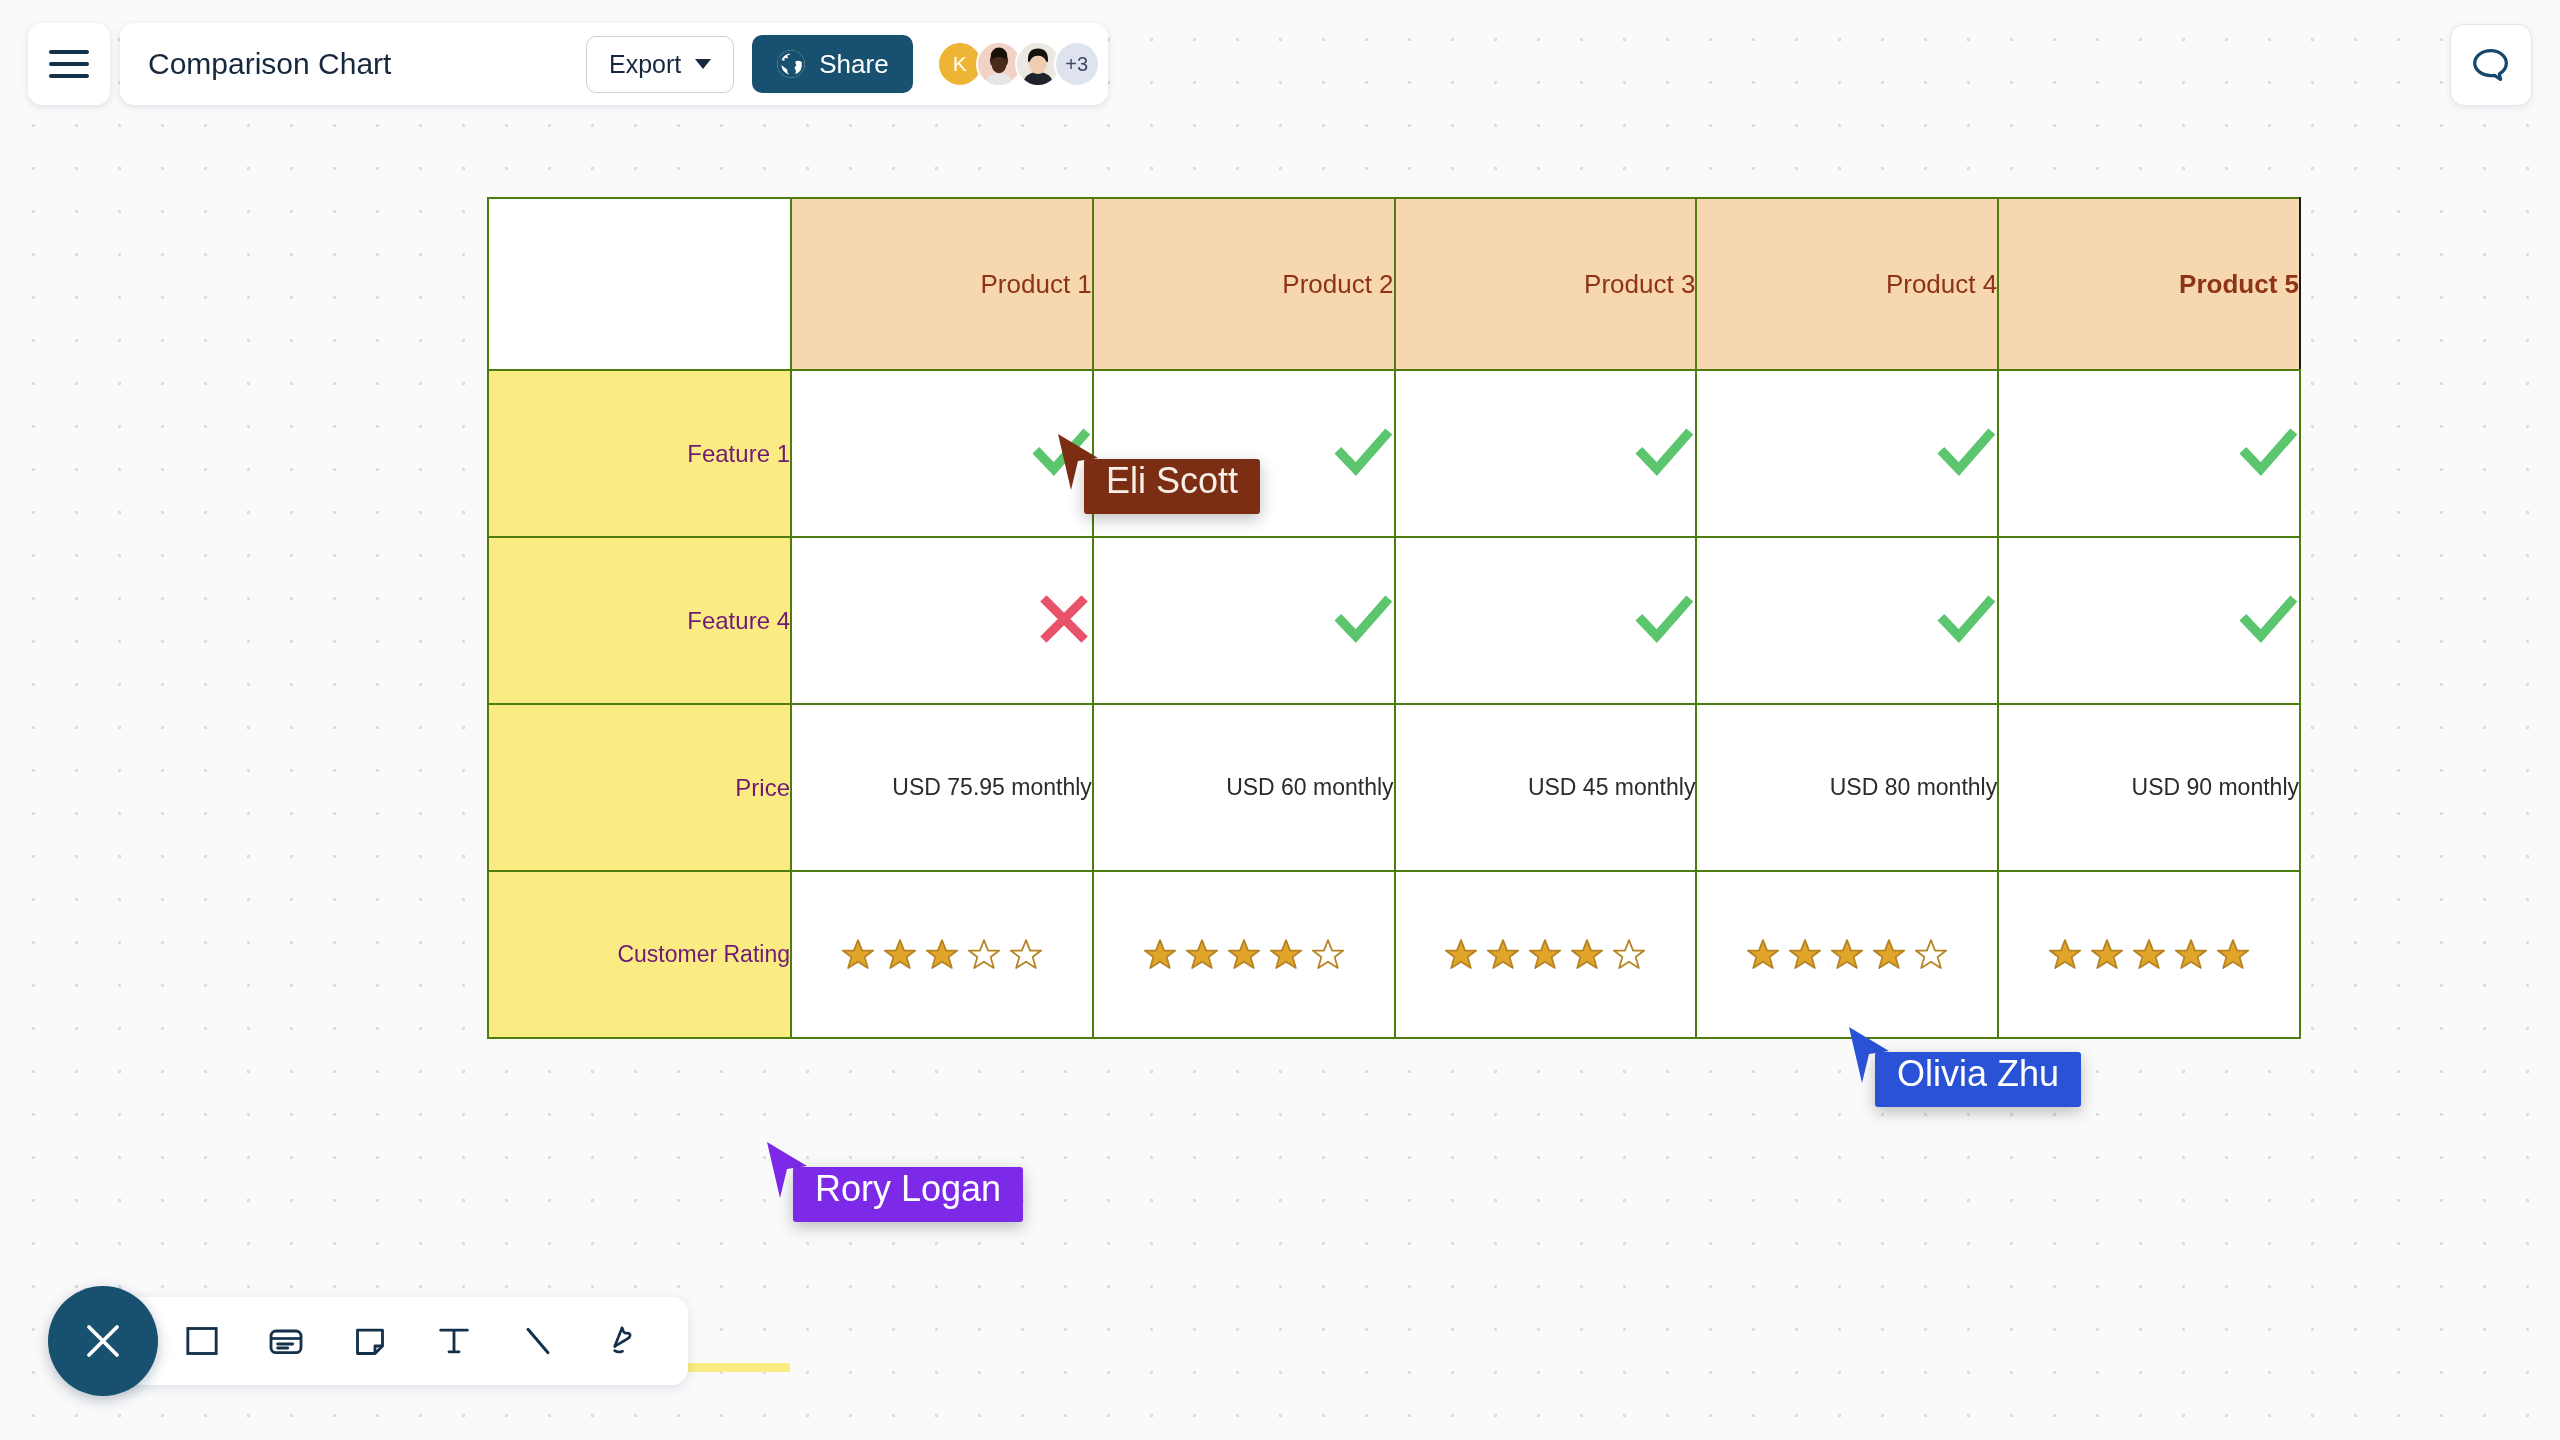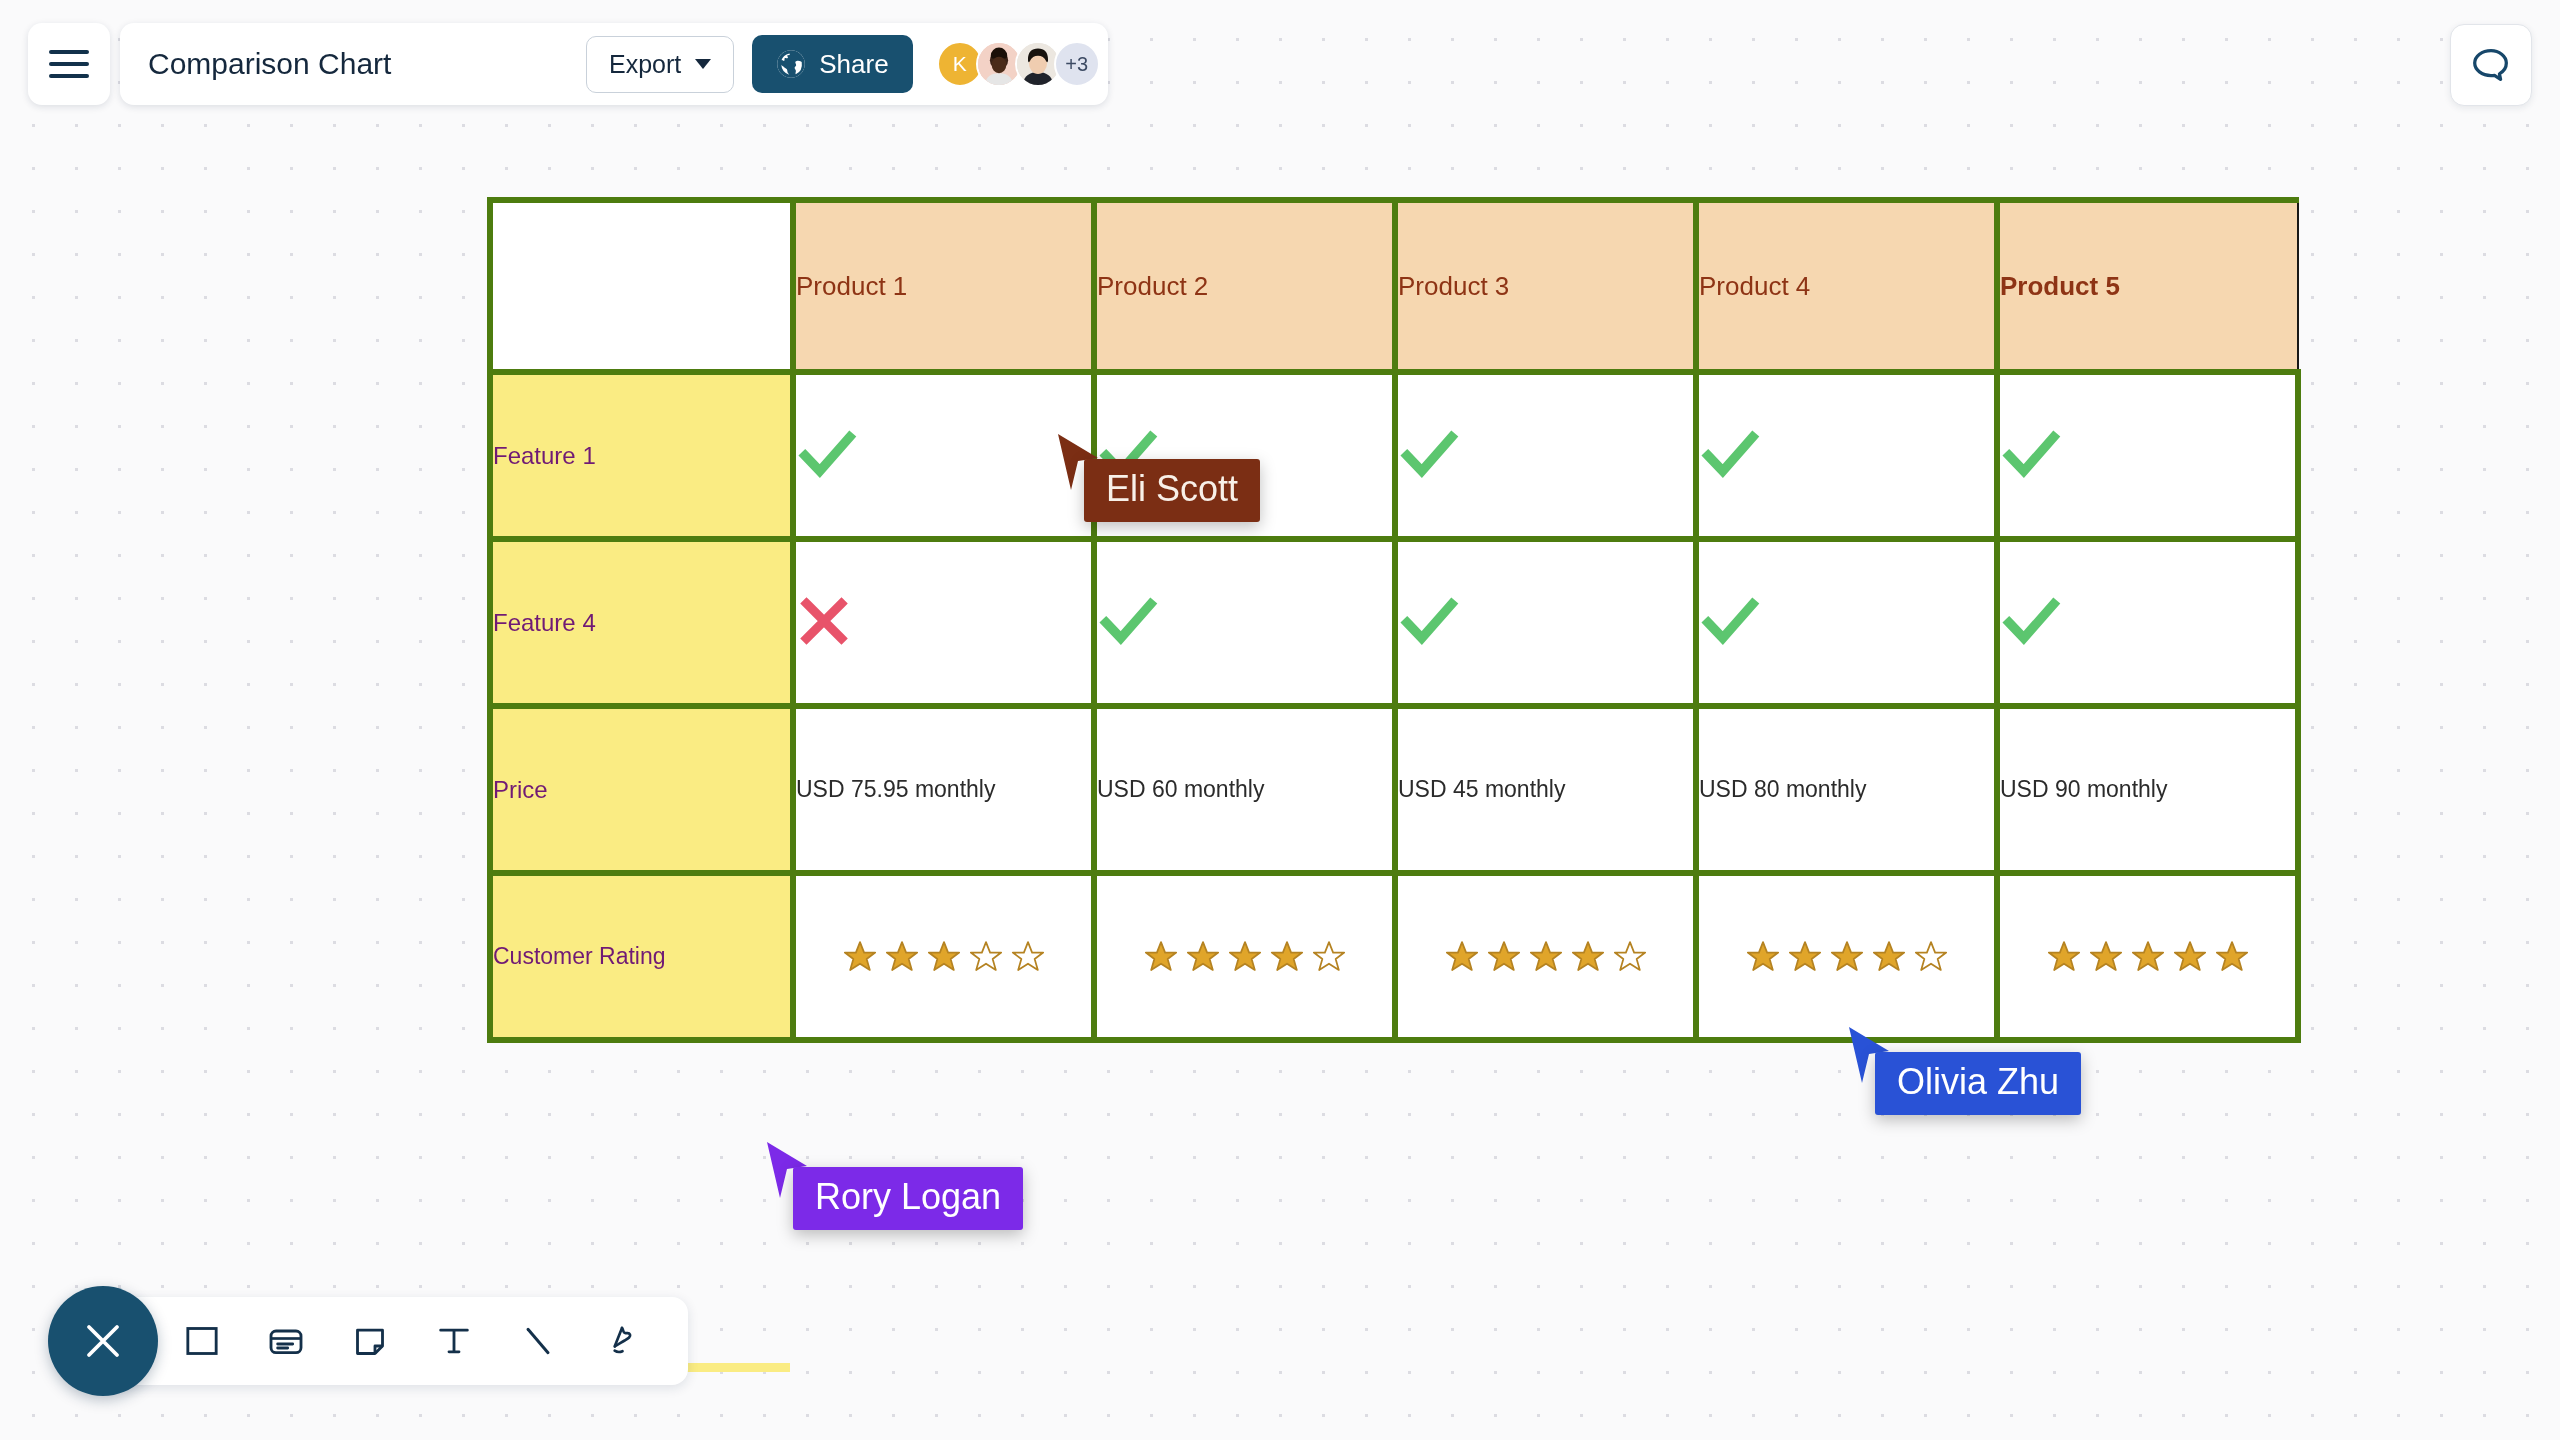--- a/index.html
+++ b/index.html
@@ -147,22 +147,22 @@
     width: 1814px;
     z-index: 10;
   }
 
   table.cmp {
     border-collapse: collapse;
     table-layout: fixed;
     width: 100%;
   }
   table.cmp td, table.cmp th {
-    border: 6px solid #4d7c0f;
-    text-align: left;
+    border: 2px solid #4d7c0f;
+    text-align: right;
     vertical-align: middle;
     font-weight: normal;
   }
 
   col.label-col { width: 303px; }
 
   .corner-cell { background: #ffffff; height: 172px; }
   .head-cell {
     background: #F6D7B0;
     color: #8e3415;
@@ -207,21 +207,21 @@
   
   .stars { display: flex; justify-content: center; gap: 4px; }
   .star { width: 38px; height: 38px; display: block; }
 
   
   .cursor { position: absolute; z-index: 40; }
   .cursor .arrow { position: absolute; left: 0; top: 0; }
   .cursor .tag {
     position: absolute;
     left: 30px; top: 27px;
-    padding: 9px 22px 12px 22px;
+    padding: 1px 22px 12px 22px;
     border-radius: 3px;
     color: #fff;
     font-size: 36px;
     white-space: nowrap;
     box-shadow: 0 5px 16px rgba(0,0,0,0.25);
   }
   #cur-eli { left: 1054px; top: 432px; }
   #cur-eli .tag { background: #7b2e14; color: #f8f0e8; }
   #cur-rory { left: 763px; top: 1140px; }
   #cur-rory .tag { background: #7c2ae8; }

